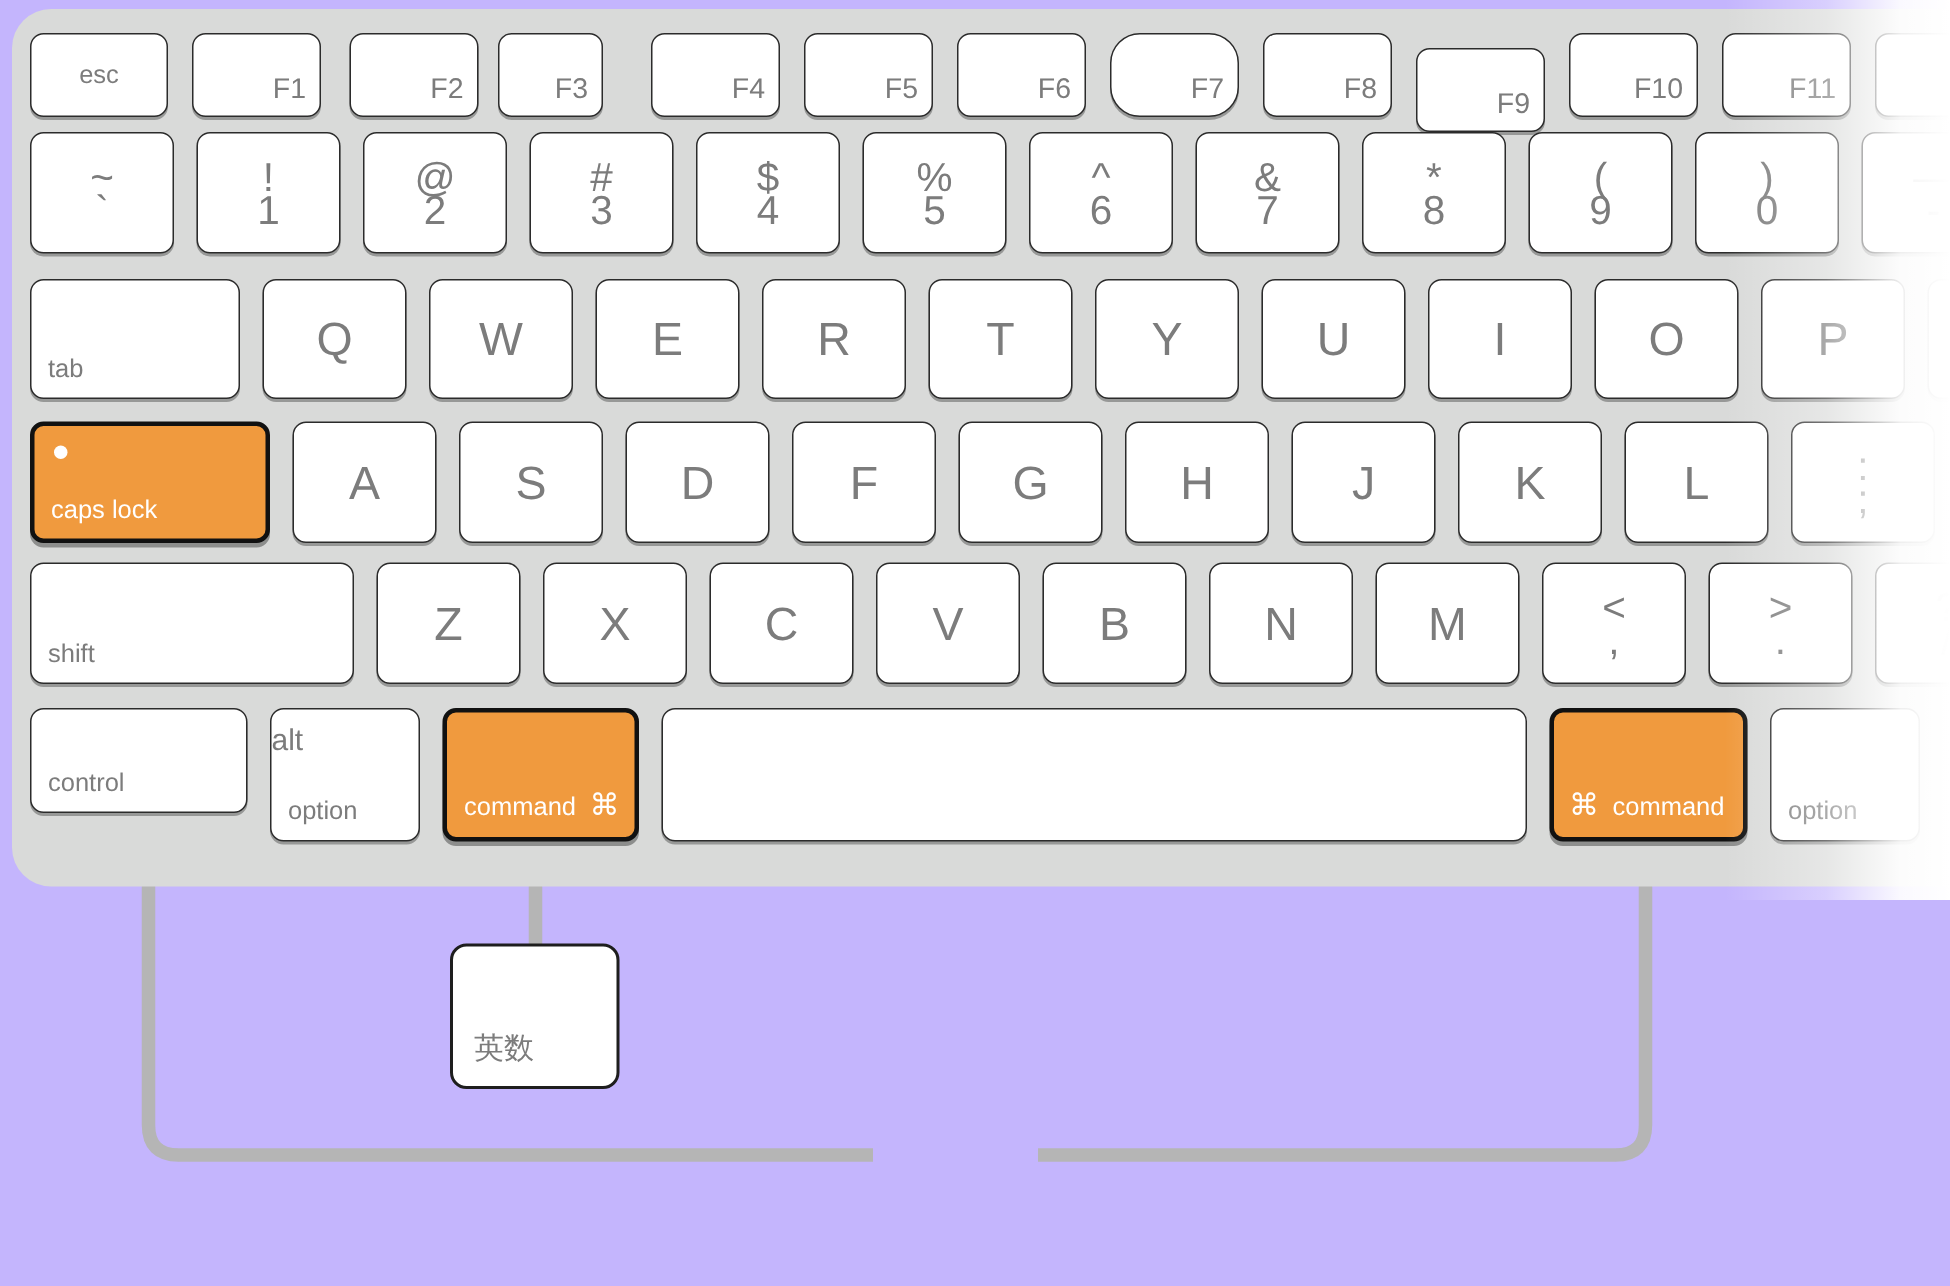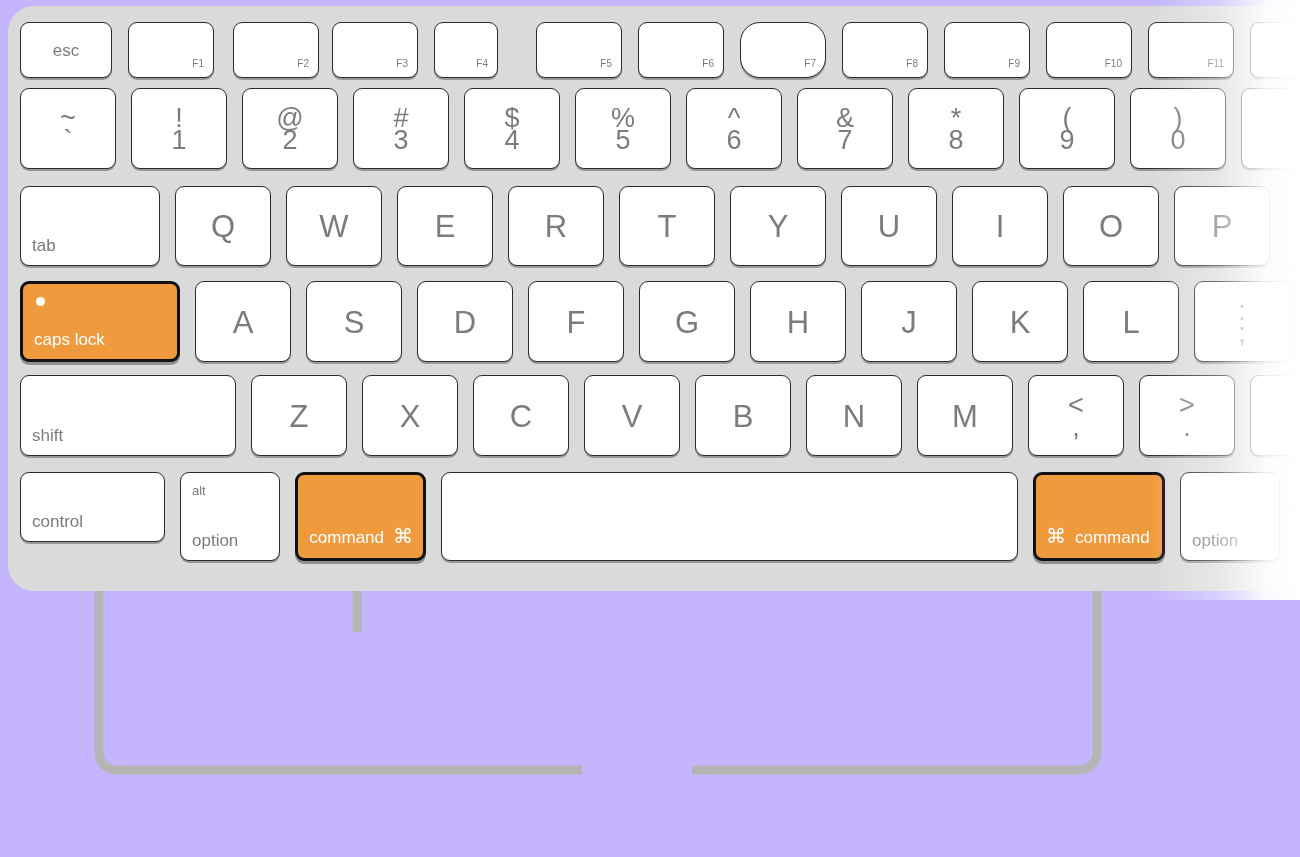--- a/index.html
+++ b/index.html
@@ -70,27 +70,27 @@
     left: 0; right: 0; bottom: 18%;
     text-align: center; font-size: 27px;
   }
   
   .lbl.bl {
     left: 11px; bottom: 11px;
     font-size: 17px;
   }
   
   .lbl.tl {
-    left: 11px; top: 11px;
-    font-size: 13px;
+    left: 0; top: 11px;
+    font-size: 20px;
   }
   
   .lbl.br {
     right: 9px; bottom: 8px;
-    font-size: 10px;
+    font-size: 19px;
     text-align: right;
   }
   
   .lbl.esc {
     left: 0; right: 0; top: 50%;
     transform: translateY(-50%);
     text-align: center;
     font-size: 17px;
   }
 
@@ -173,39 +173,39 @@
   <div id="keys-layer">
       <div class="key" style="left: 20px; top: 22px; width: 92px; height: 56px;">
         <span class="lbl esc">esc</span>
       </div>
       <div class="key" style="left: 128px; top: 22px; width: 86px; height: 56px;">
         <span class="lbl br">F1</span>
       </div>
       <div class="key" style="left: 233px; top: 22px; width: 86px; height: 56px;">
         <span class="lbl br">F2</span>
       </div>
-      <div class="key" style="left: 332px; top: 22px; width: 86px; height: 56px;">
+      <div class="key" style="left: 332px; top: 22px; width: 70px; height: 56px;">
         <span class="lbl br">F3</span>
       </div>
-      <div class="key" style="left: 434px; top: 22px; width: 64px; height: 56px;">
+      <div class="key" style="left: 434px; top: 22px; width: 86px; height: 56px;">
         <span class="lbl br">F4</span>
       </div>
       <div class="key" style="left: 536px; top: 22px; width: 86px; height: 56px;">
         <span class="lbl br">F5</span>
       </div>
       <div class="key" style="left: 638px; top: 22px; width: 86px; height: 56px; padding-left: 12px;">
         <span class="lbl br">F6</span>
       </div>
       <div class="key" style="left: 740px; top: 22px; width: 86px; height: 56px; border-radius: 20px;">
         <span class="lbl br">F7</span>
       </div>
       <div class="key" style="left: 842px; top: 22px; width: 86px; height: 56px;">
         <span class="lbl br">F8</span>
       </div>
-      <div class="key" style="left: 944px; top: 22px; width: 86px; height: 56px;">
+      <div class="key" style="left: 944px; top: 32px; width: 86px; height: 56px;">
         <span class="lbl br">F9</span>
       </div>
       <div class="key" style="left: 1046px; top: 22px; width: 86px; height: 56px;">
         <span class="lbl br">F10</span>
       </div>
       <div class="key" style="left: 1148px; top: 22px; width: 86px; height: 56px;">
         <span class="lbl br">F11</span>
       </div>
       <div class="key" style="left: 1250px; top: 22px; width: 86px; height: 56px;"></div>
       <div class="key" style="left: 20px; top: 88px; width: 96px; height: 81px;">
@@ -386,14 +386,17 @@
           <span class="txt">command</span>
         </span>
       </div>
       <div class="key" style="left: 1180px; top: 472px; width: 100px; height: 89px;">
         <span class="lbl bl">option</span>
       </div>
     </div>
 
   <div id="fade"></div>
 
+  <div class="callout" style="left:300px; top:629px; width:113px; height:97px;">
+    <span class="lbl">英数</span>
+  </div>
 
 </div>
 
 </body></html>

